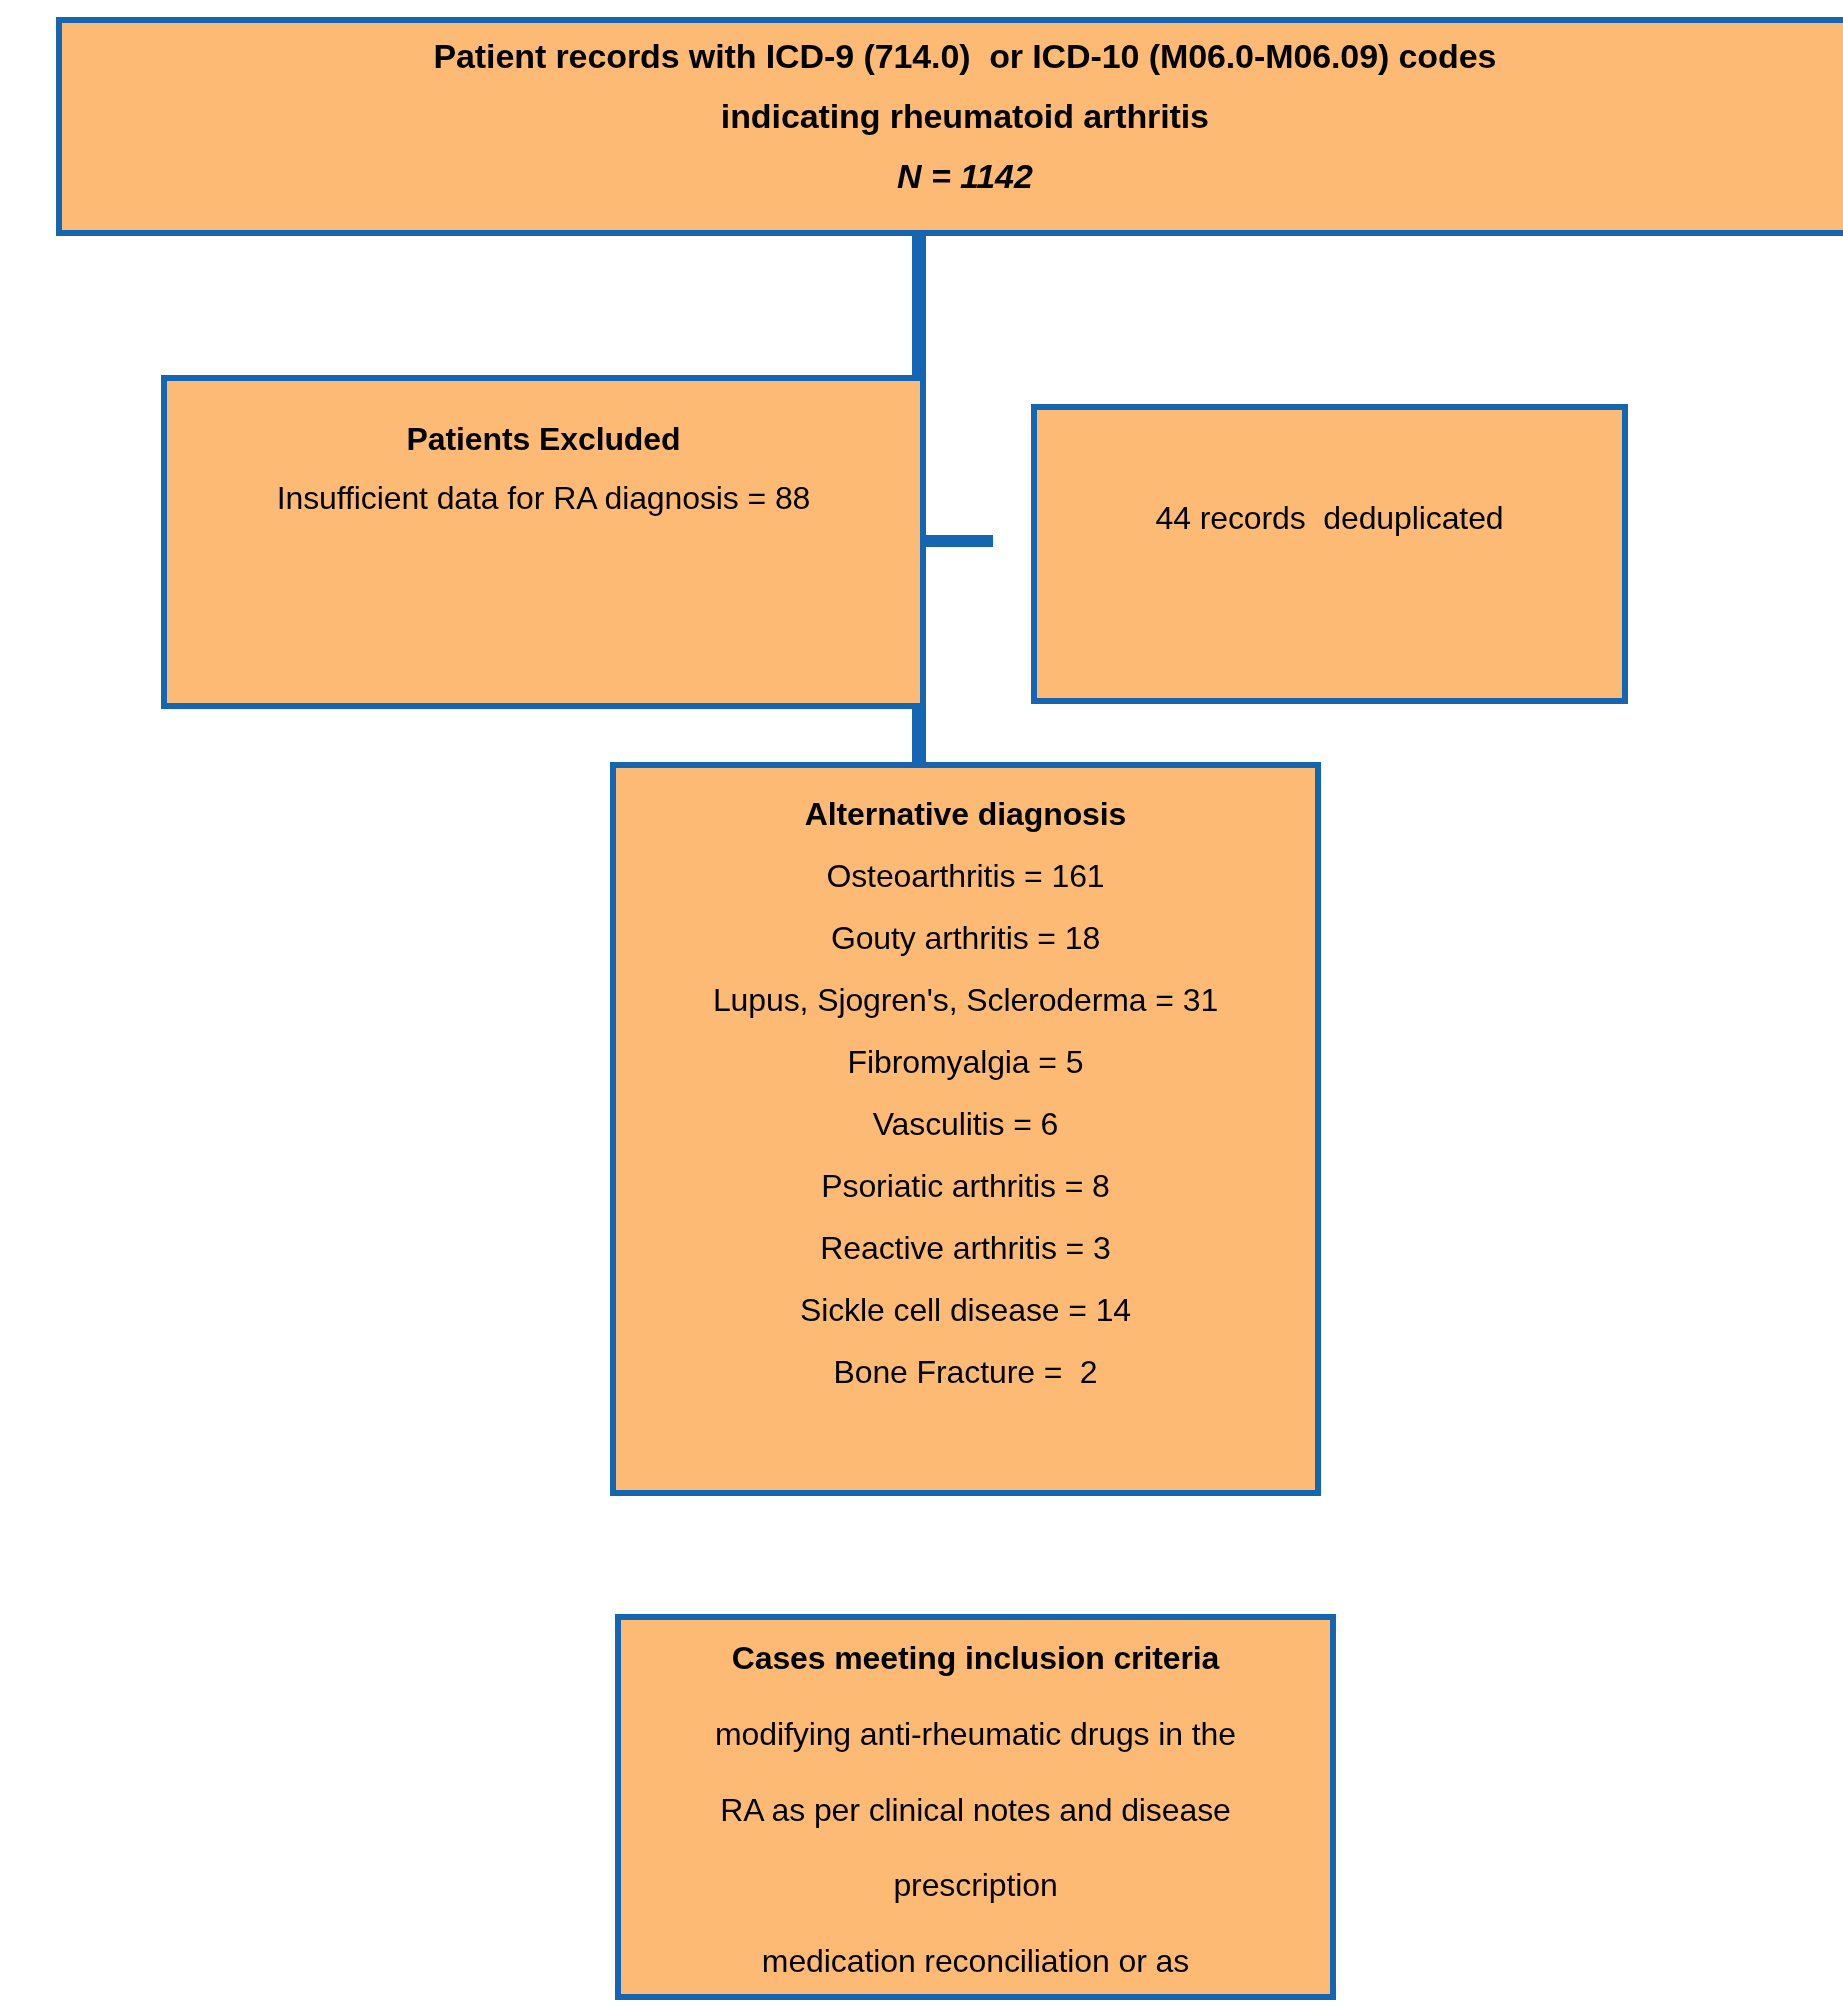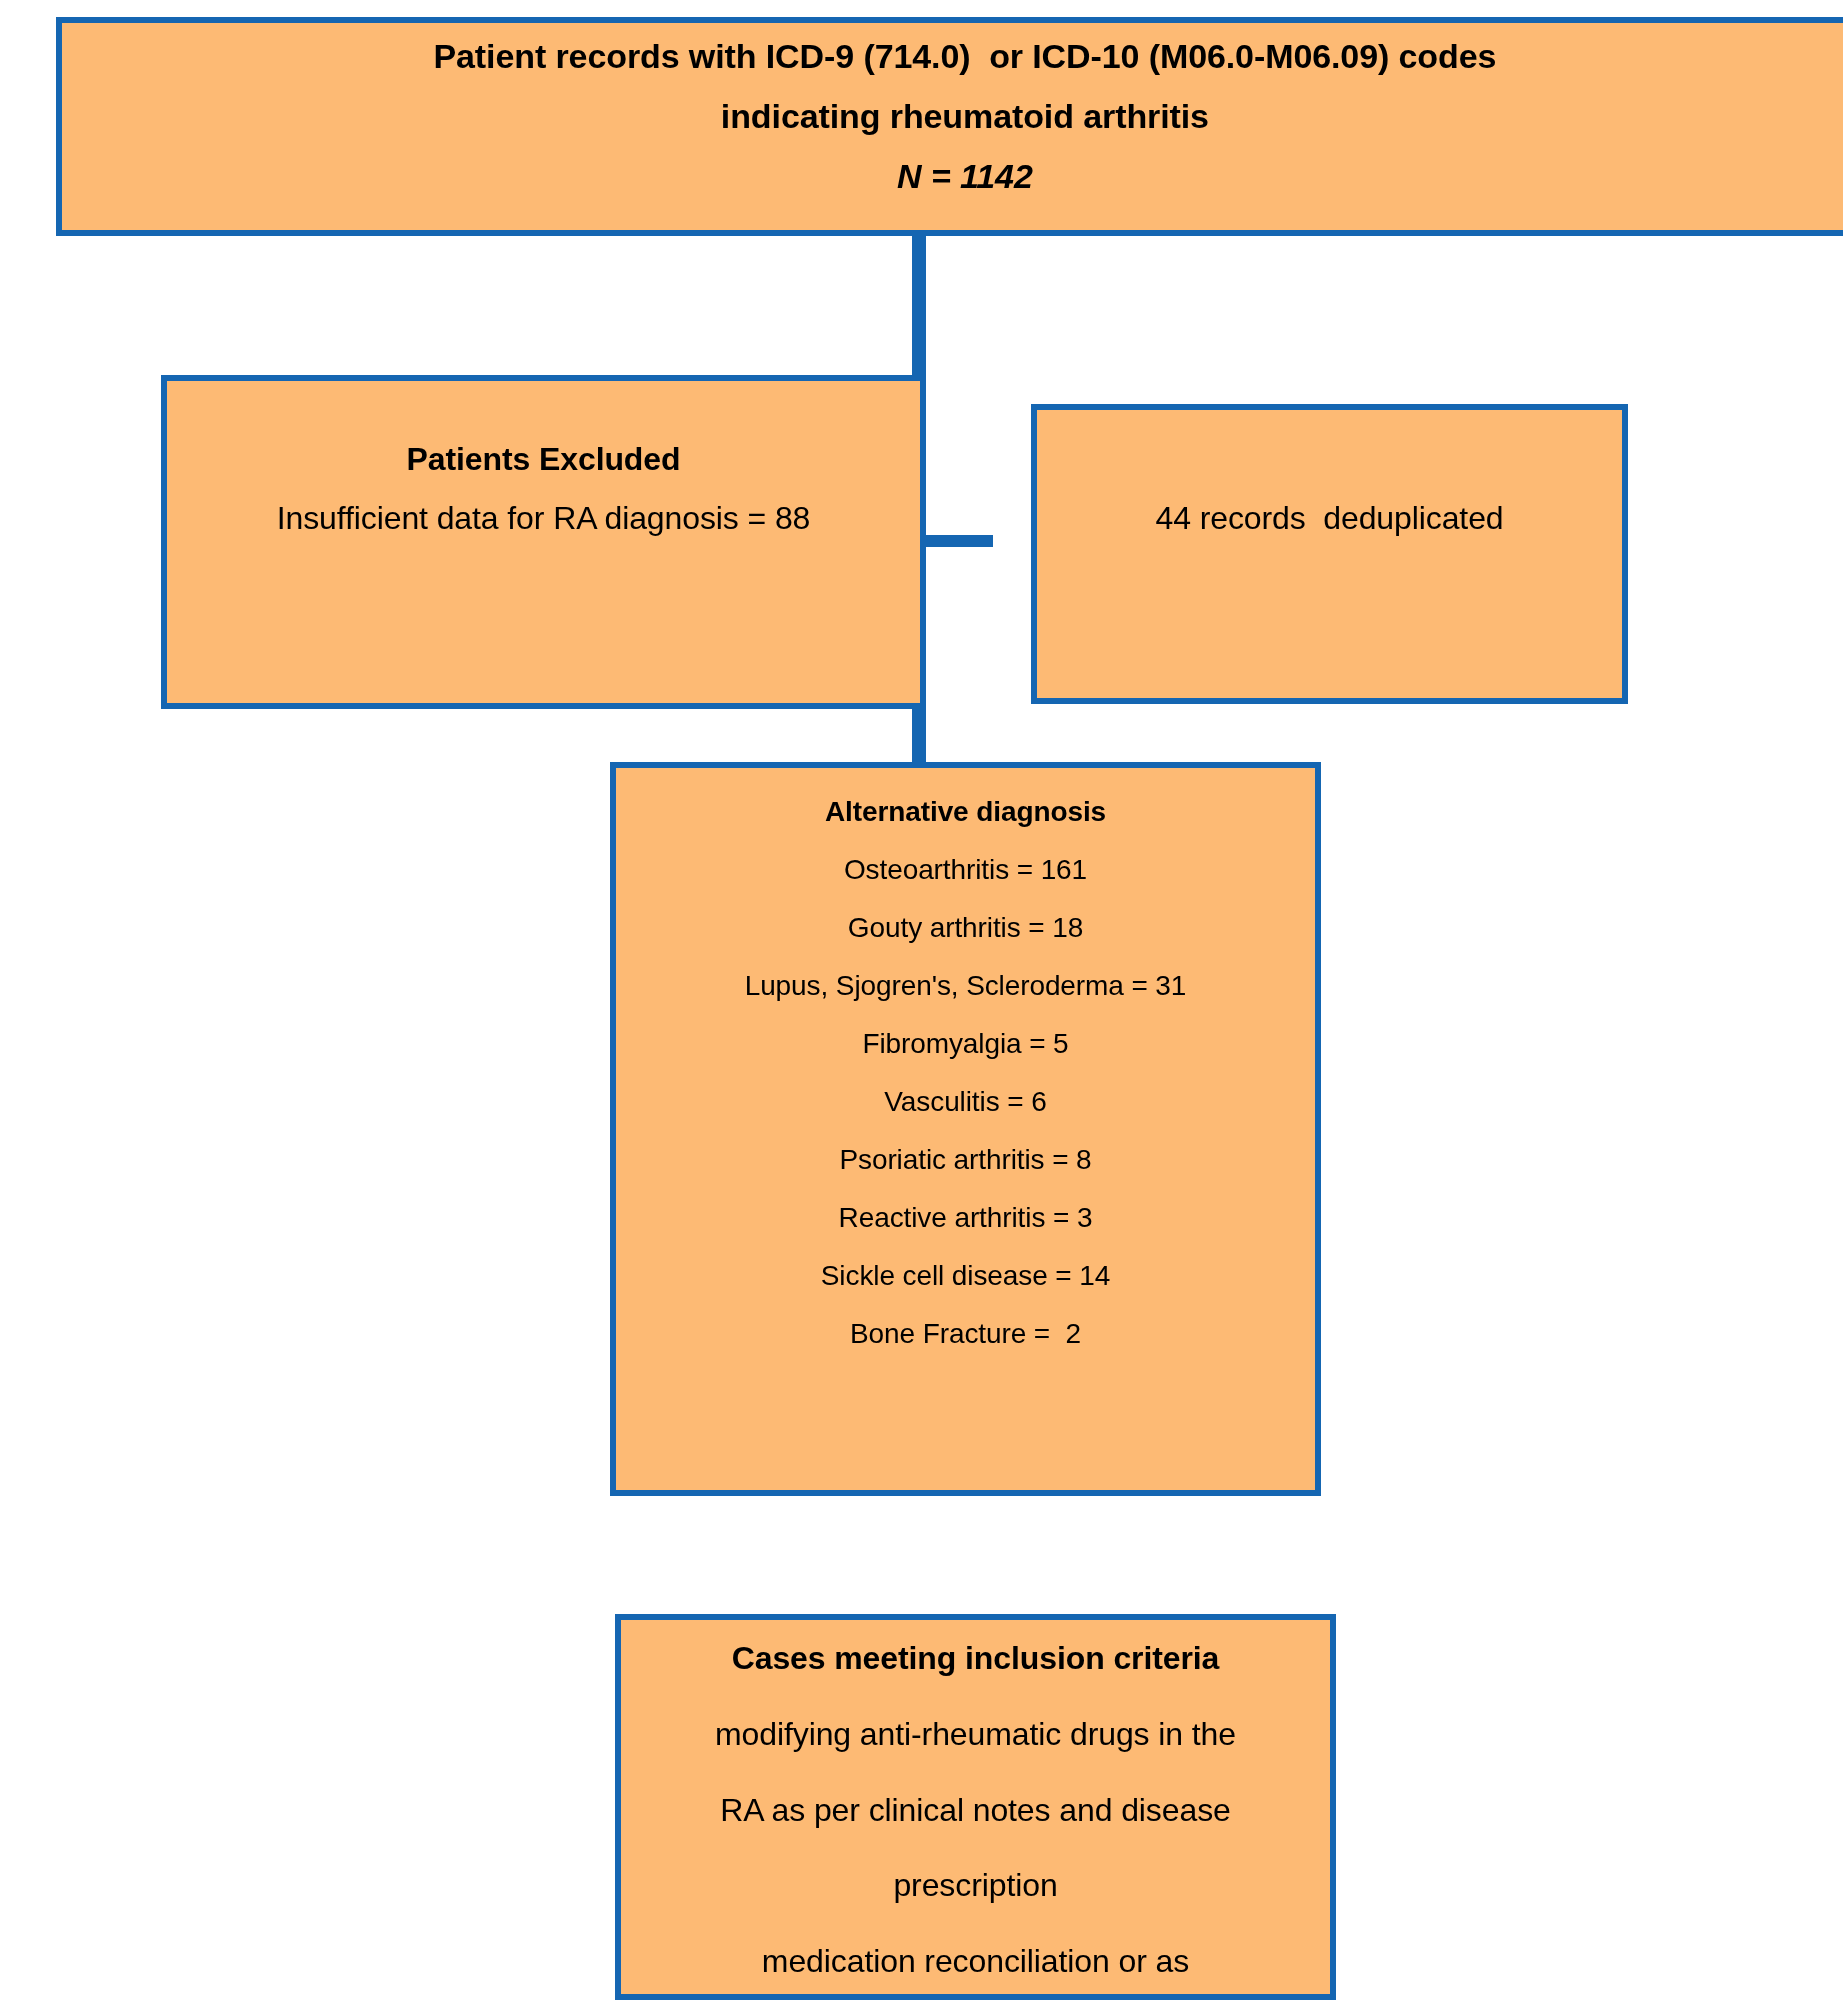--- a/index.html
+++ b/index.html
@@ -52,39 +52,39 @@
     left: 12.4px; top: 17.4px; width: 1817px; height: 219px;
     justify-content: flex-start;
     padding-top: 16px;
   }
   #box-source .txt { font-size: 34px; margin-bottom: 26px; }
 
   
   #box-excluded {
     left: 117px; top: 375px; width: 765px; height: 334px;
     justify-content: flex-start;
-    padding-top: 62px;
+    padding-top: 42px;
   }
   #box-excluded .txt { font-size: 32px; margin-bottom: 27px; }
 
   
   #box-dedup {
     left: 987px; top: 404px; width: 597px; height: 300px;
     justify-content: flex-start;
     padding-top: 92px;
   }
   #box-dedup .txt { font-size: 32px; margin-bottom: 25px; }
 
   
   #box-altdx {
     left: 566px; top: 762px; width: 711px; height: 734px;
     justify-content: flex-start;
     padding-top: 30px;
   }
-  #box-altdx .txt { font-size: 28px; margin-bottom: 30px; text-align: center; }
+  #box-altdx .txt { font-size: 32px; margin-bottom: 30px; text-align: center; }
 
   
   #box-included {
     left: 571px; top: 1614px; width: 721px; height: 386px;
     justify-content: flex-start;
     padding-top: 21px;
     gap: 40px;
   }
   #box-included .txt { font-size: 32px; line-height: 1.12; }
   #box-included .gap { margin-top: 18.7px; }

